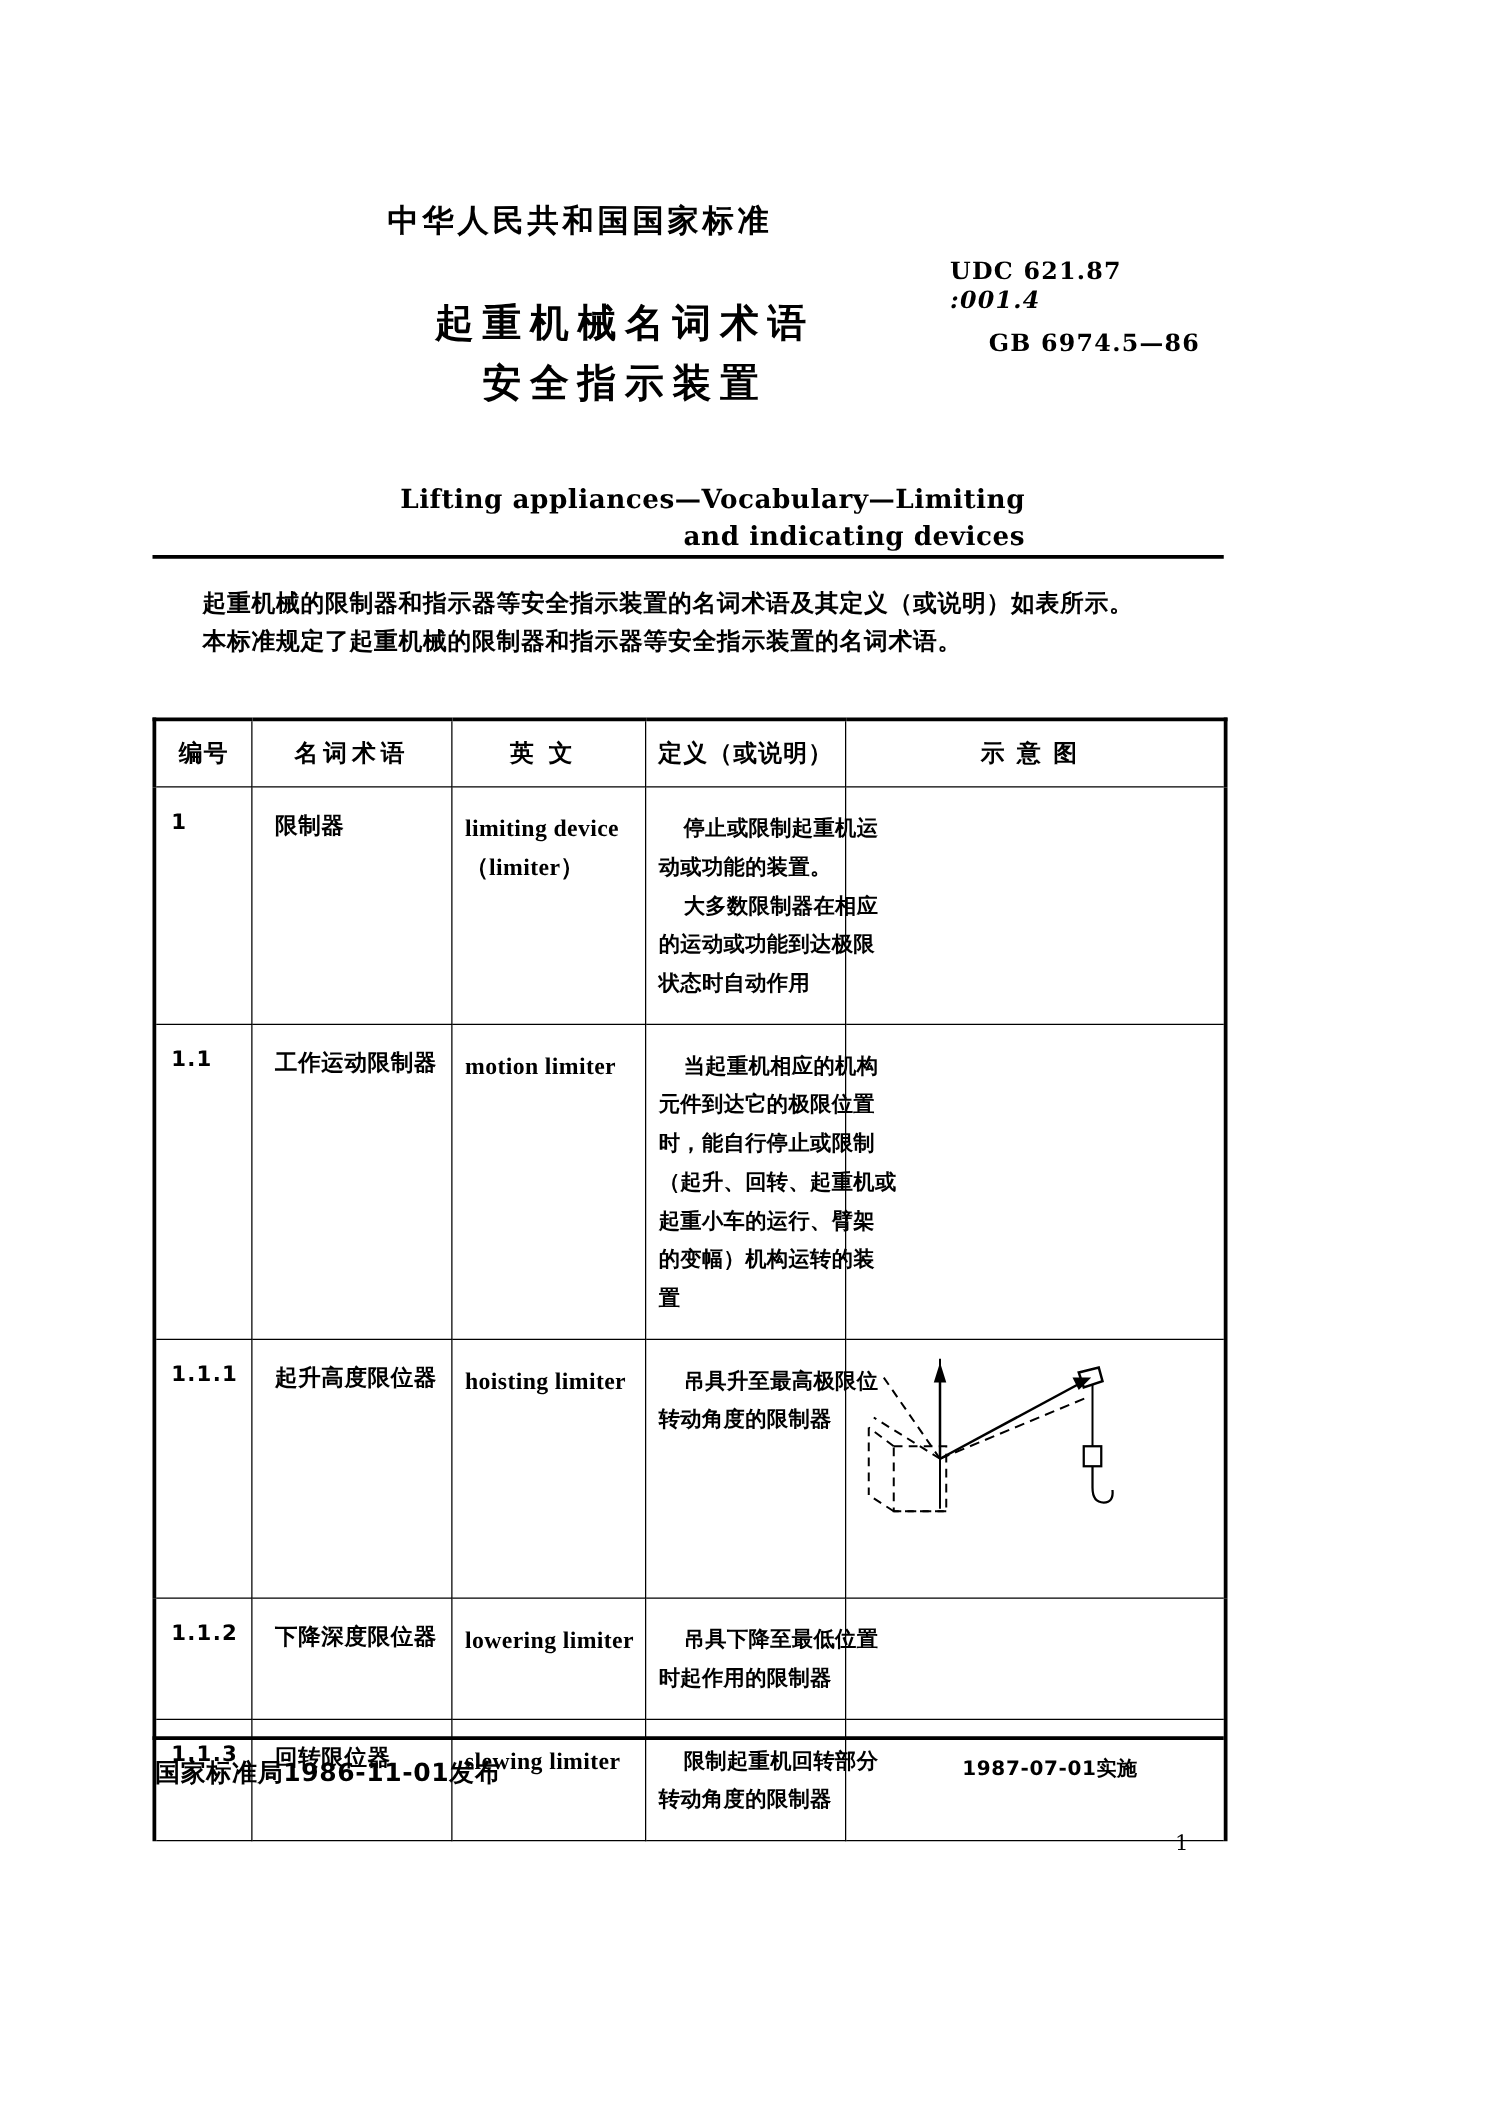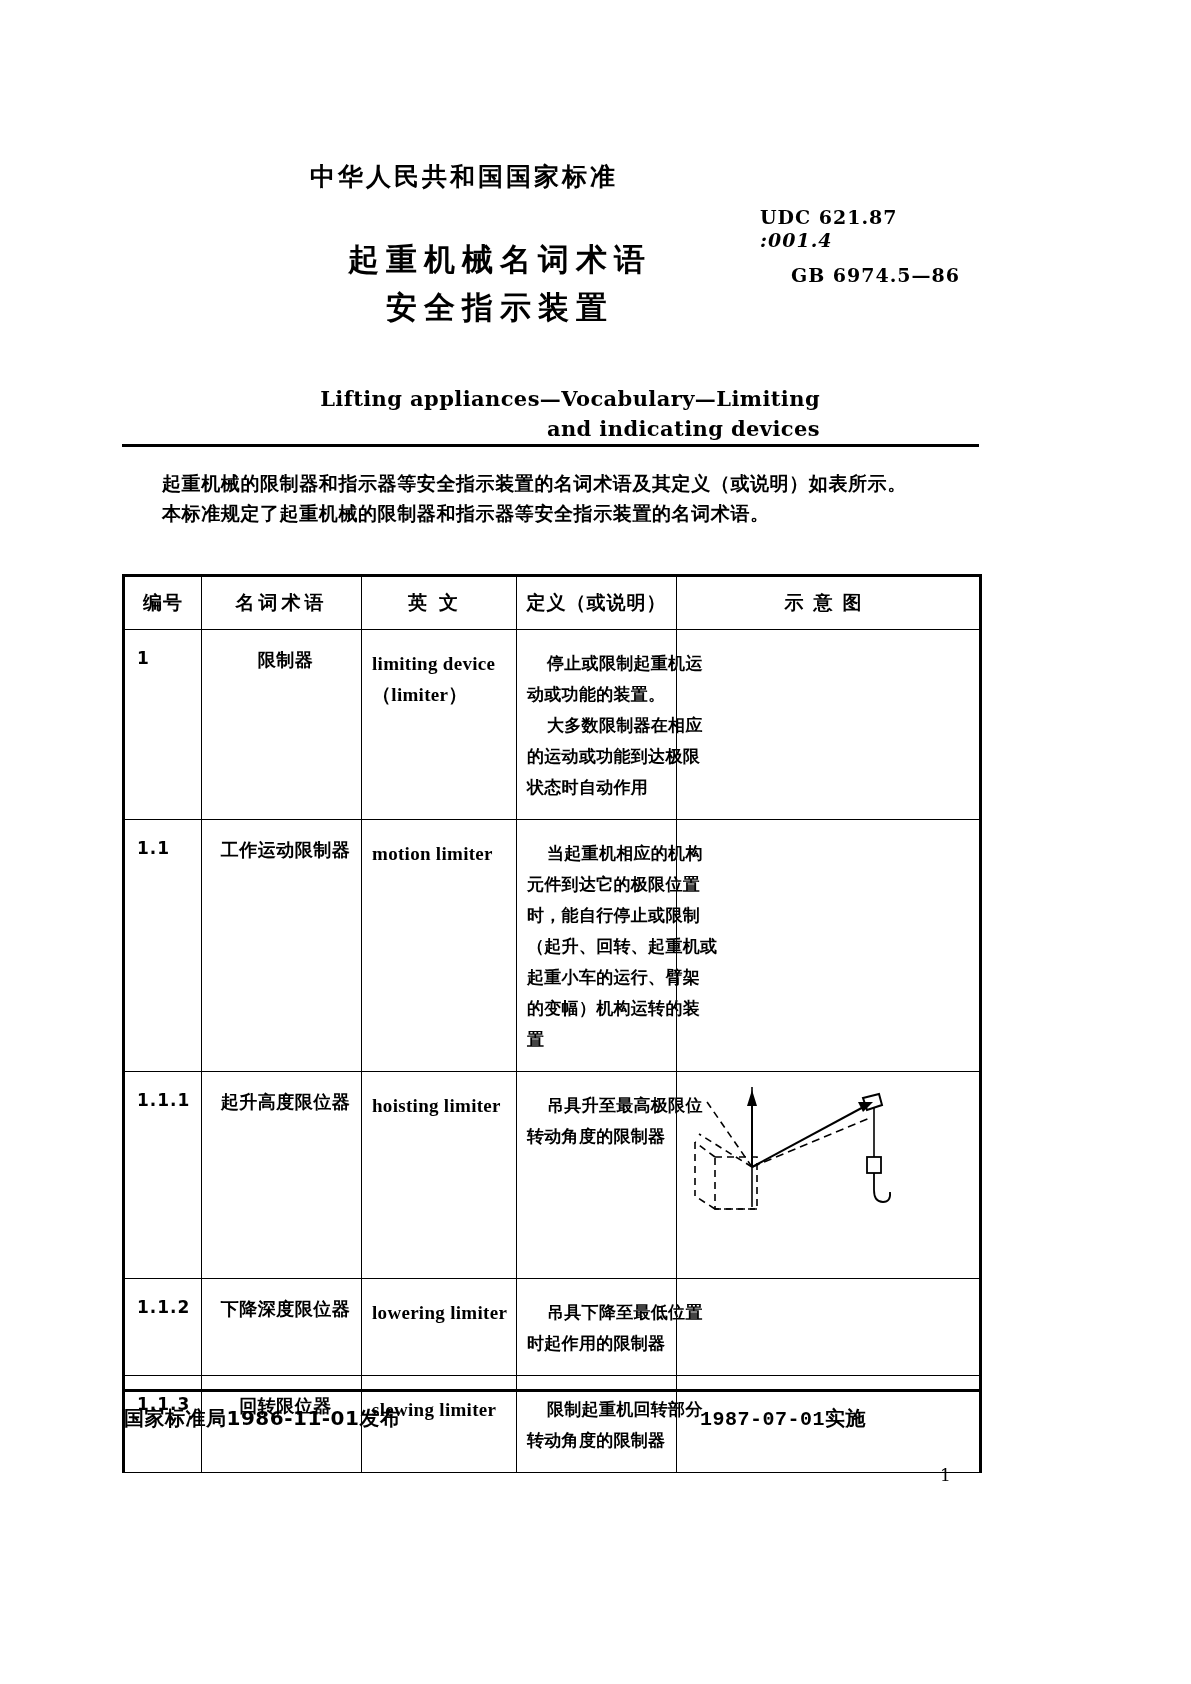--- a/index.html
+++ b/index.html
@@ -174,21 +174,20 @@
     font-weight: 700;
     padding-left: 12px;
     letter-spacing: 1px;
   }
   .term-txt {
     font-size: 18px;
     font-weight: 700;
     padding-left: 18px;
     letter-spacing: 0.5px;
     white-space: nowrap;
-    text-align: center;
   }
   .eng-txt {
     font-family: Liberation Serif, serif;
     font-size: 19px;
     font-weight: 700;
     line-height: 31px;
     padding-left: 10px;
     letter-spacing: 0.3px;
   }
   .eng-txt div { white-space: nowrap; }
@@ -213,26 +212,25 @@
     font-size: 20px;
     font-weight: 700;
     letter-spacing: 0.5px;
     white-space: nowrap;
   }
   .footer-right {
     position: absolute;
     left: 700px;
     top: 1405px;
     width: 280px;
-    text-align: left;
-    font-size: 20px;
+    text-align: center;
+    font-size: 16px;
     font-weight: 700;
     letter-spacing: 0.5px;
     white-space: nowrap;
-    font-family: Liberation Mono, monospace;
   }
   .page-num {
     position: absolute;
     left: 940px;
     top: 1465px;
     font-size: 17px;
     font-family: "DejaVu Serif", "Liberation Serif", serif;
   }
 </style>
 </head>

